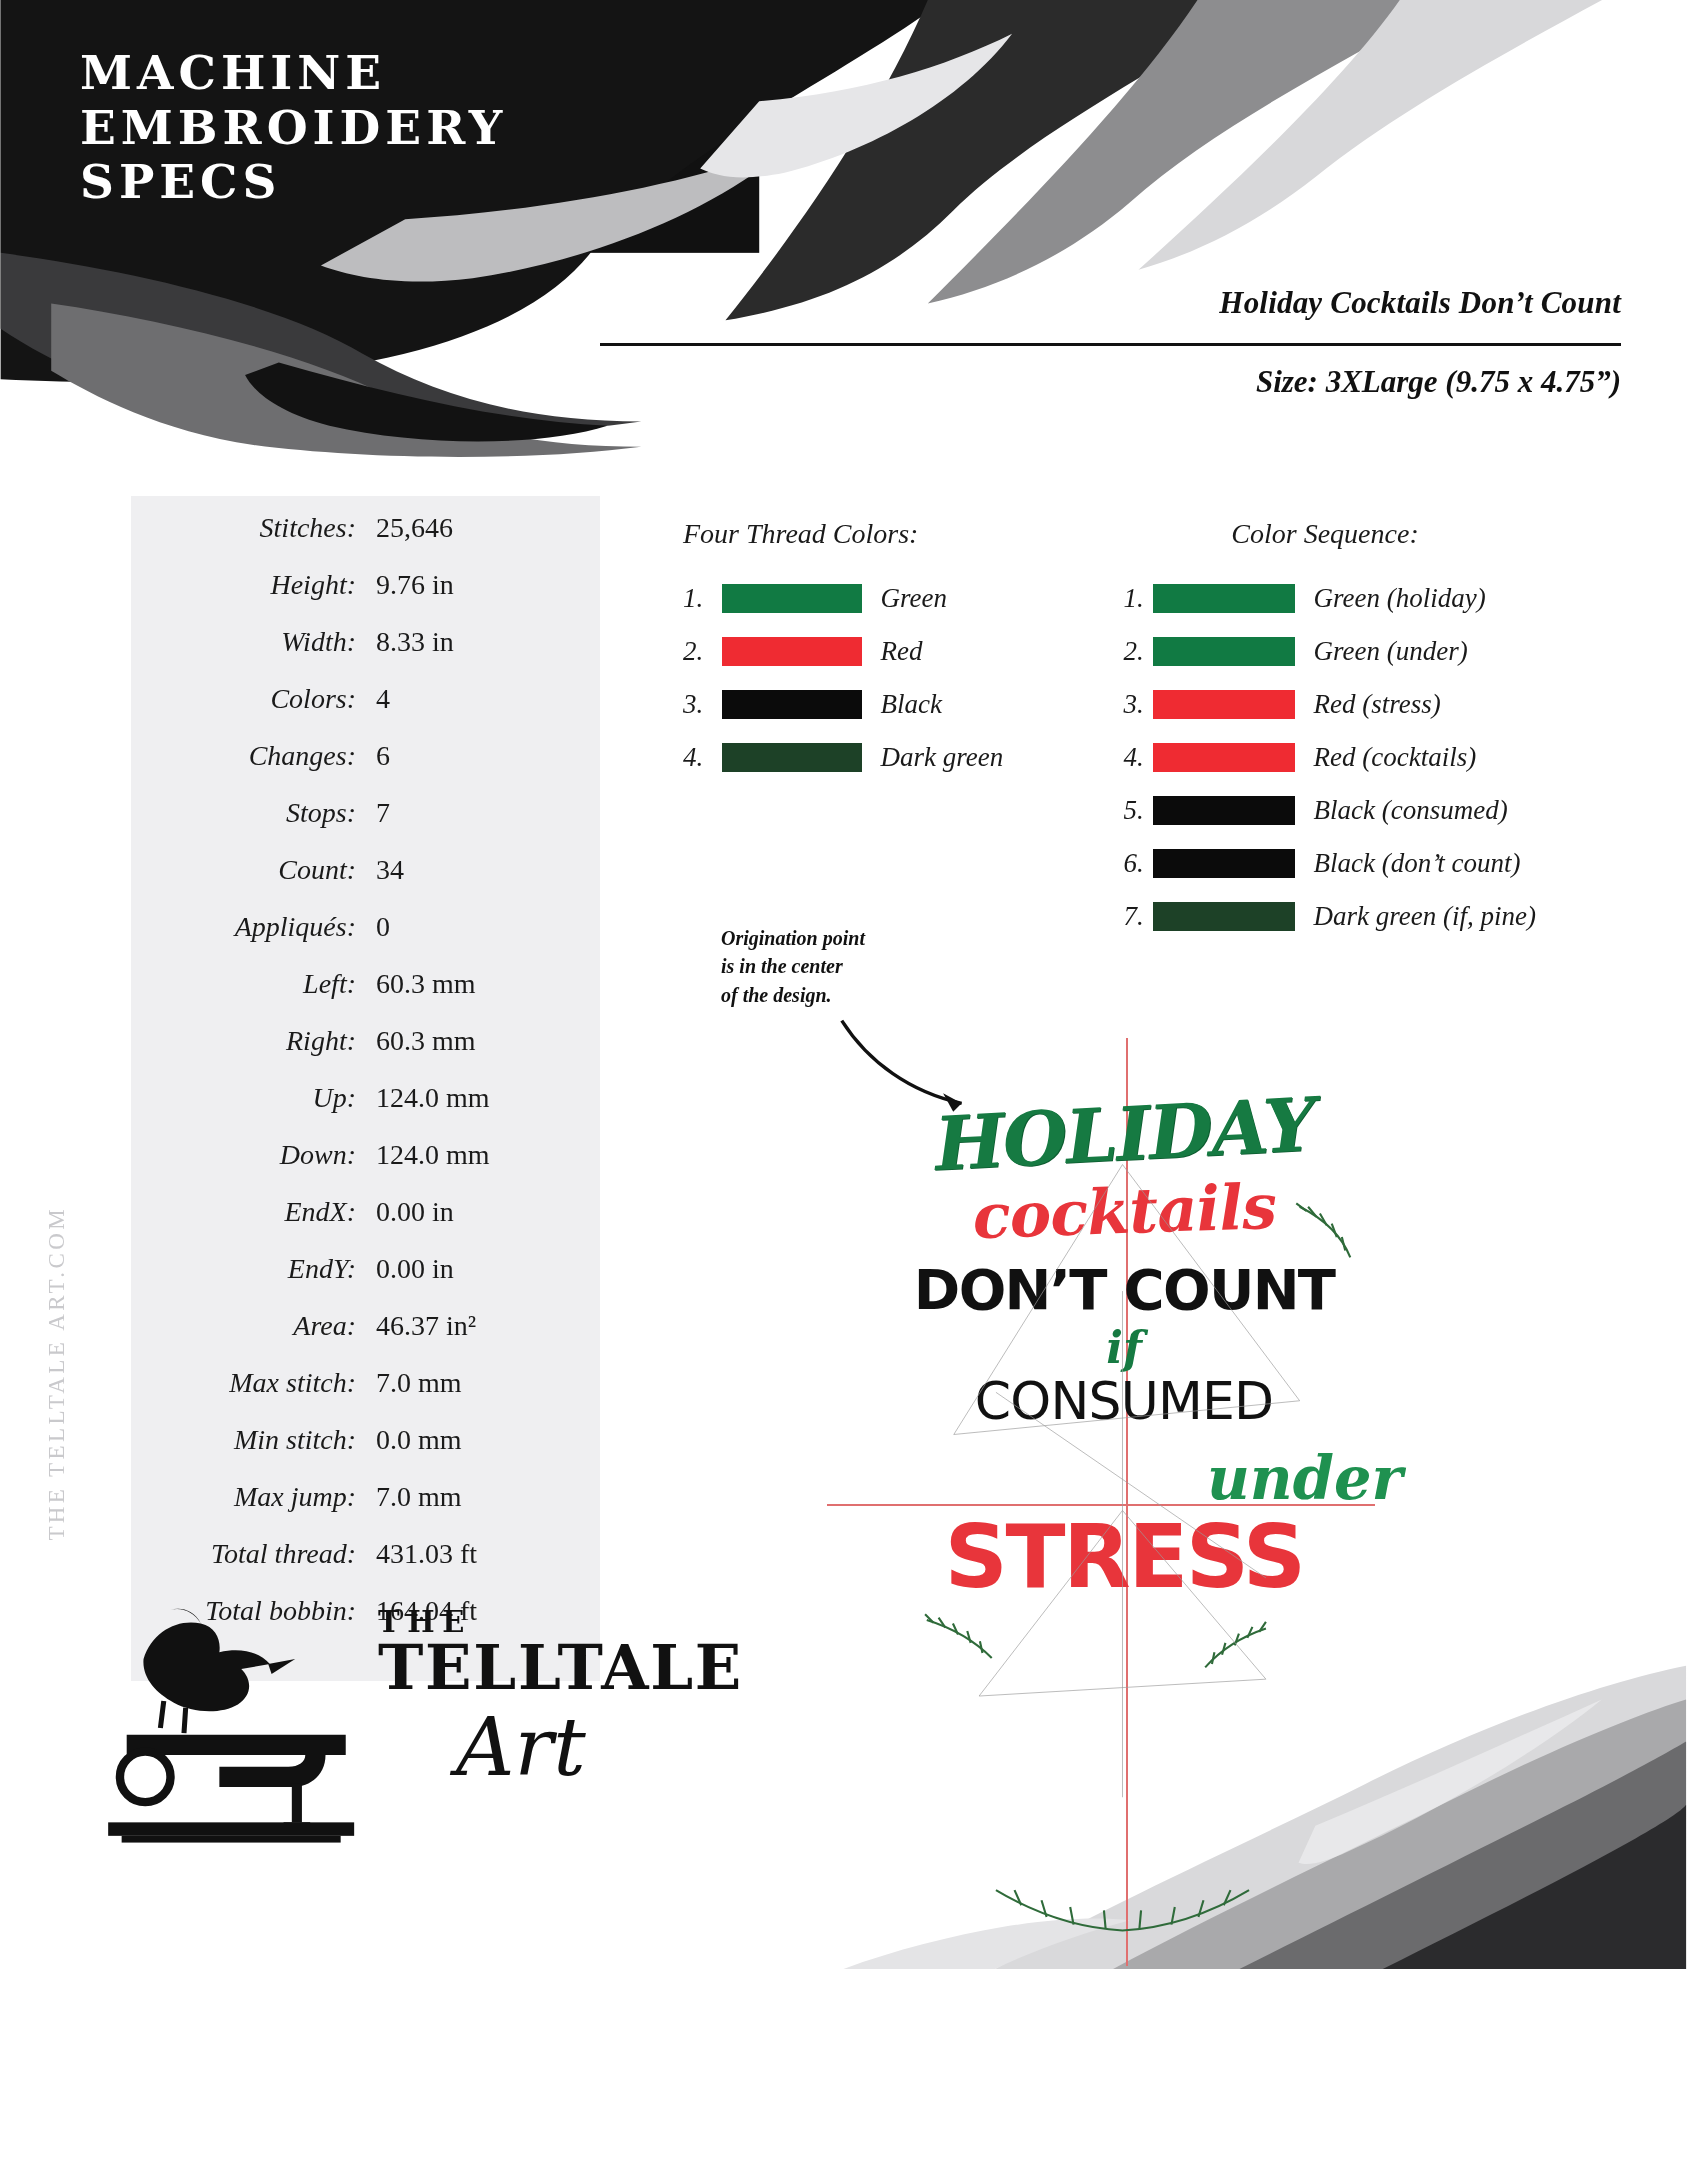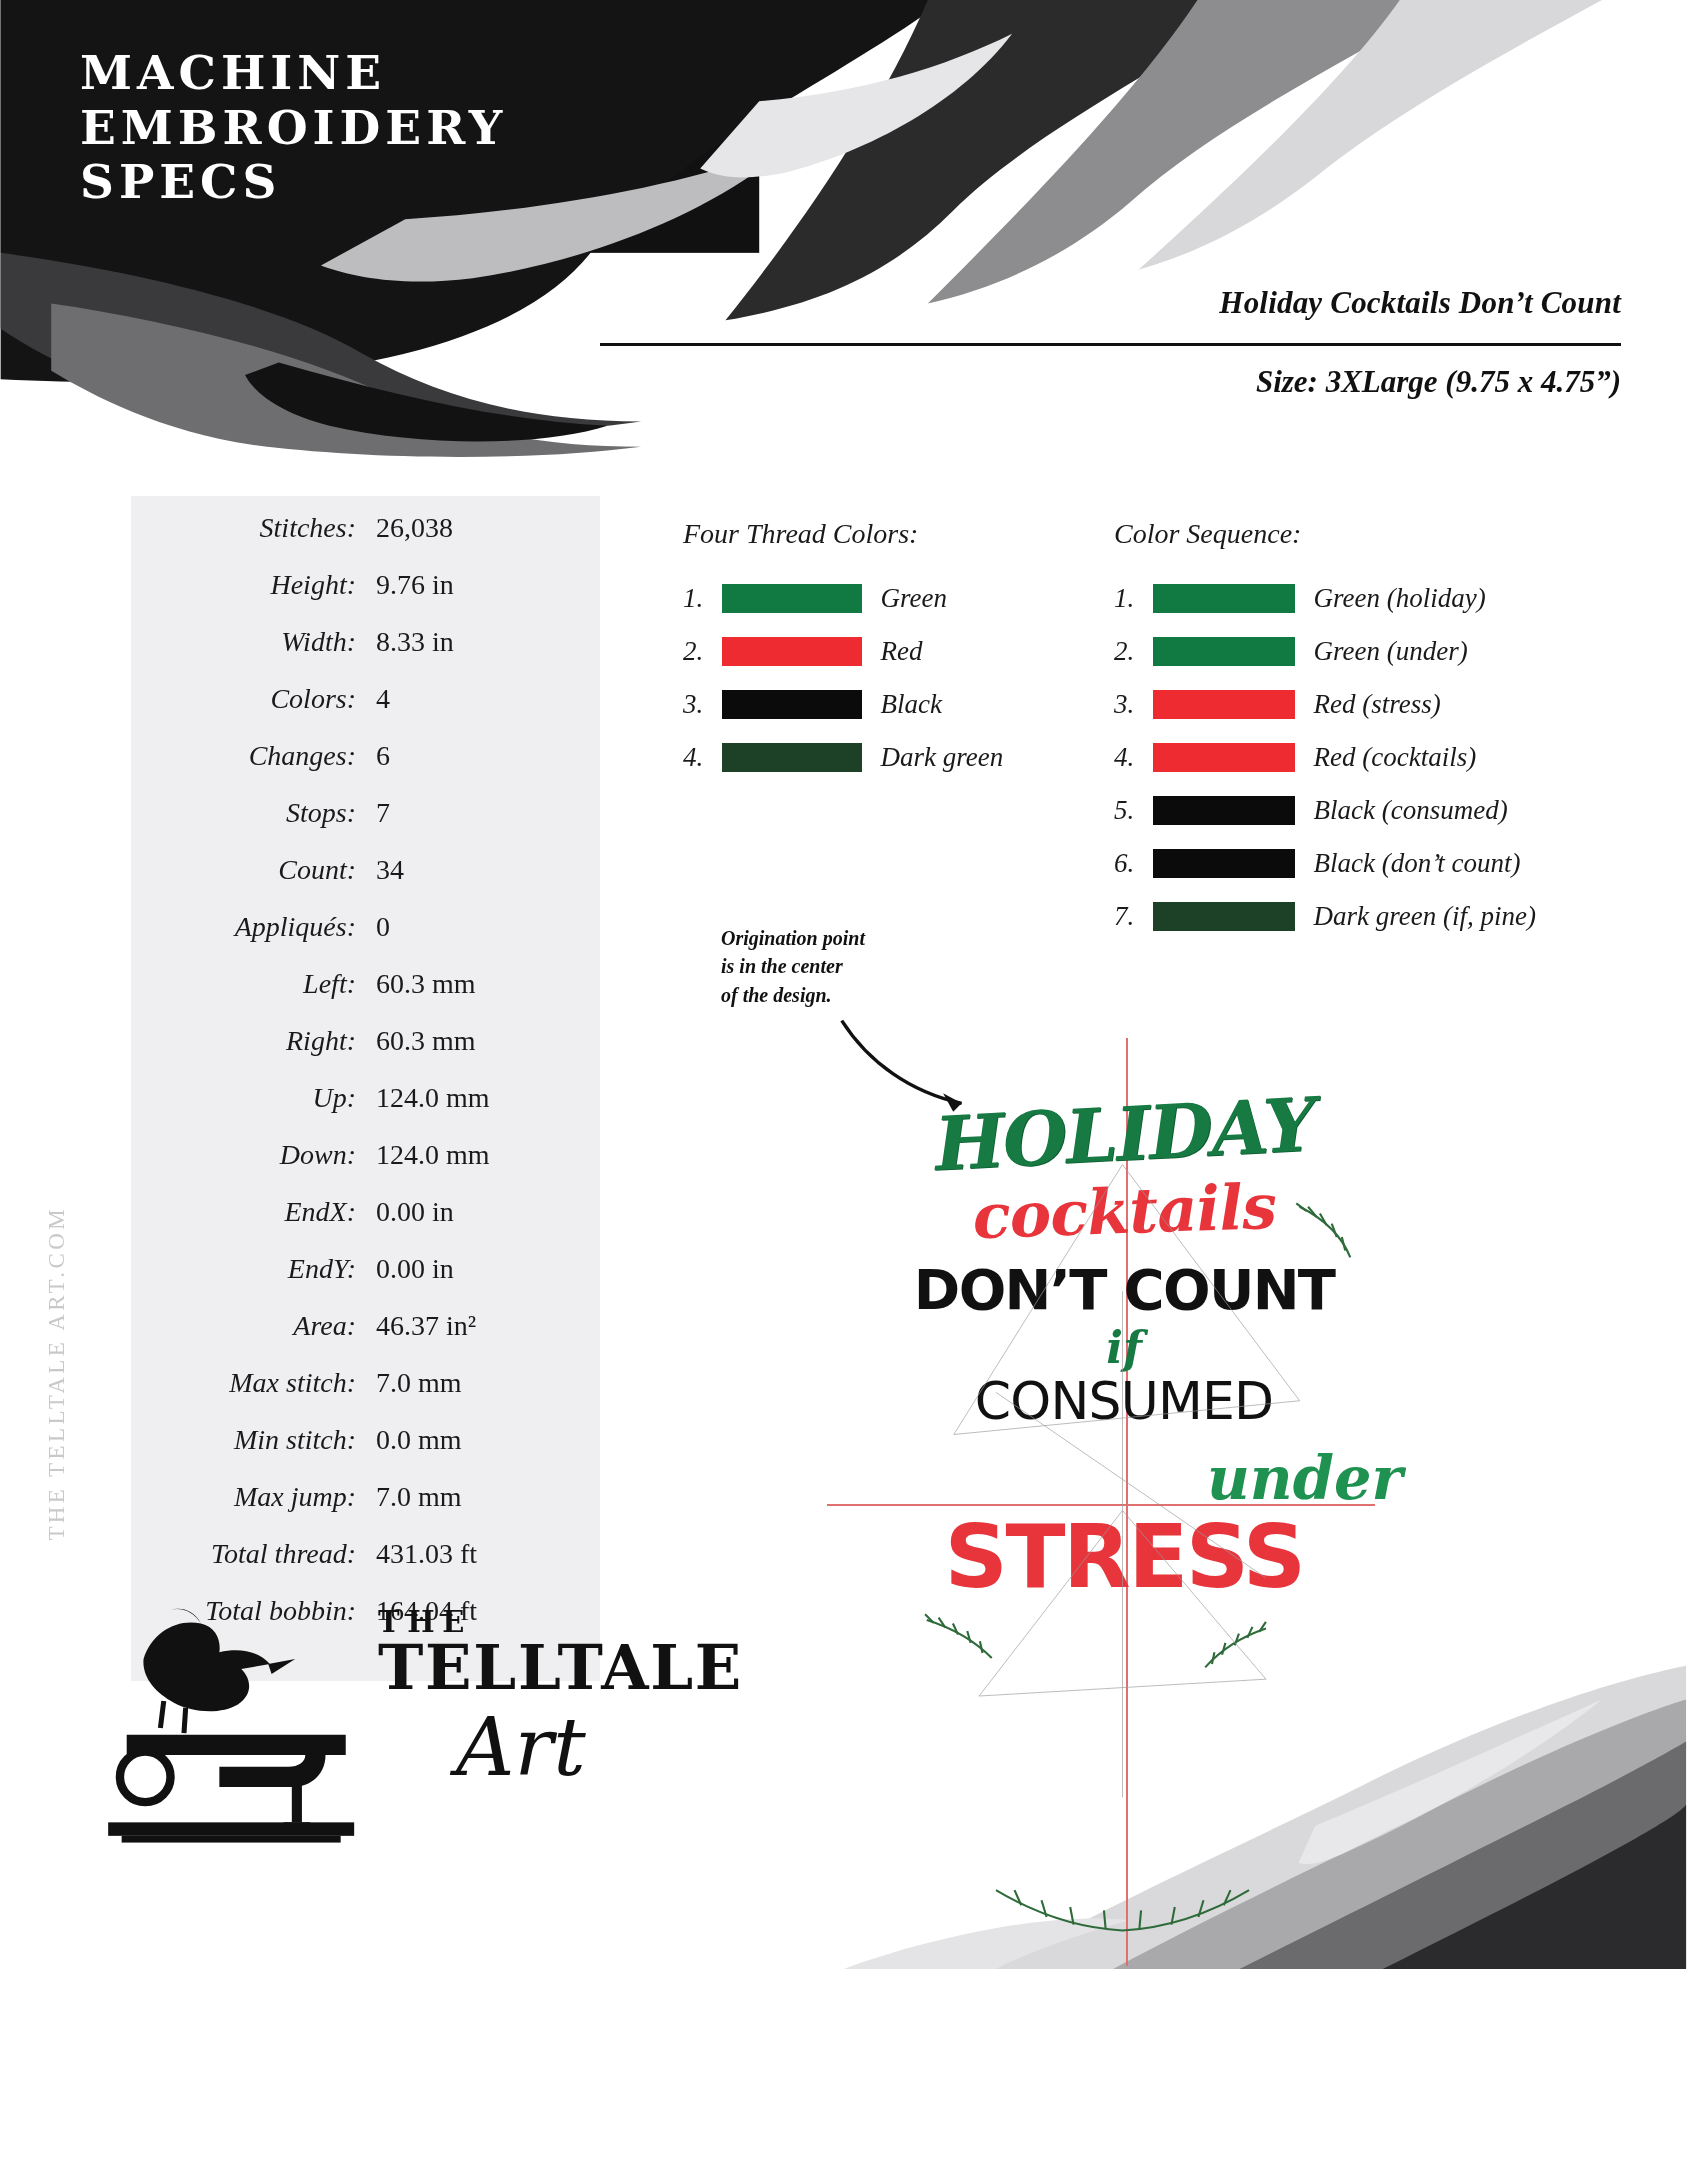--- a/index.html
+++ b/index.html
@@ -109,20 +109,21 @@
   
   .threads {
     position: absolute;
     left: 683px; top: 518px;
     z-index: 5;
   }
   .seq {
     position: absolute;
     left: 1114px; top: 518px;
     z-index: 5;
+    text-align: center;
   }
   .col-head {
     font-size: 28px;
     font-style: italic;
     color: #1a1a1a;
     margin-bottom: 22px;
     white-space: nowrap;
   }
   .swatch-row {
     display: flex;
@@ -333,21 +334,21 @@
 
   <div class="design-head">
     <div class="design-name">Holiday Cocktails Don’t Count</div>
     <div class="rule"></div>
     <div class="design-size">Size: 3XLarge (9.75 x 4.75”)</div>
   </div>
 
   <div class="spec-panel">
     <div class="spec-row">
         <div class="spec-label">Stitches:</div>
-        <div class="spec-value">26,038</div>
+        <div class="spec-value">25,646</div>
       </div>
     <div class="spec-row">
         <div class="spec-label">Height:</div>
         <div class="spec-value">9.76 in</div>
       </div>
     <div class="spec-row">
         <div class="spec-label">Width:</div>
         <div class="spec-value">8.33 in</div>
       </div>
     <div class="spec-row">

